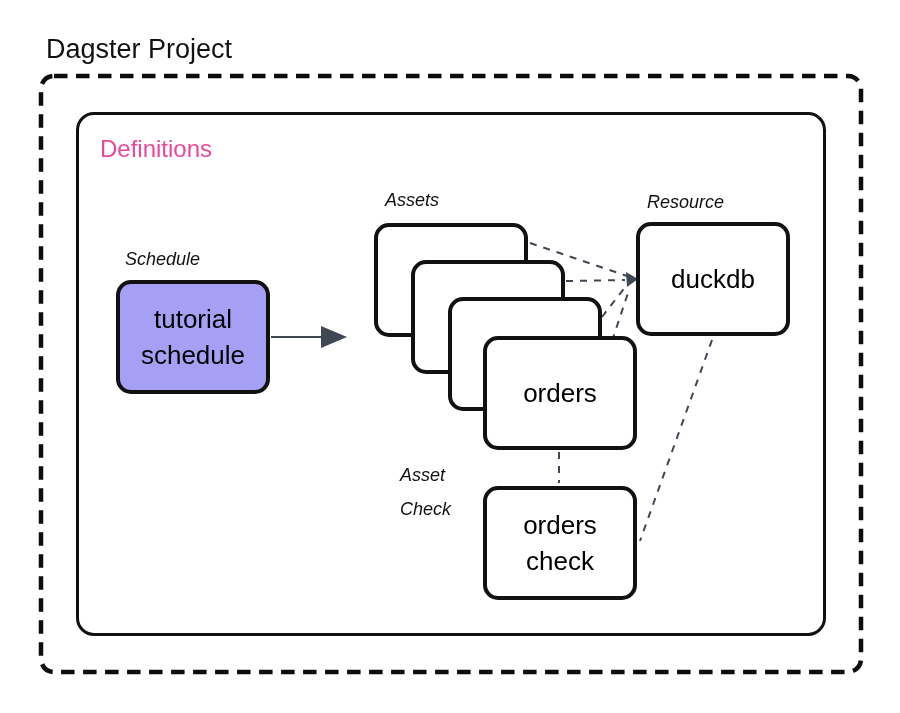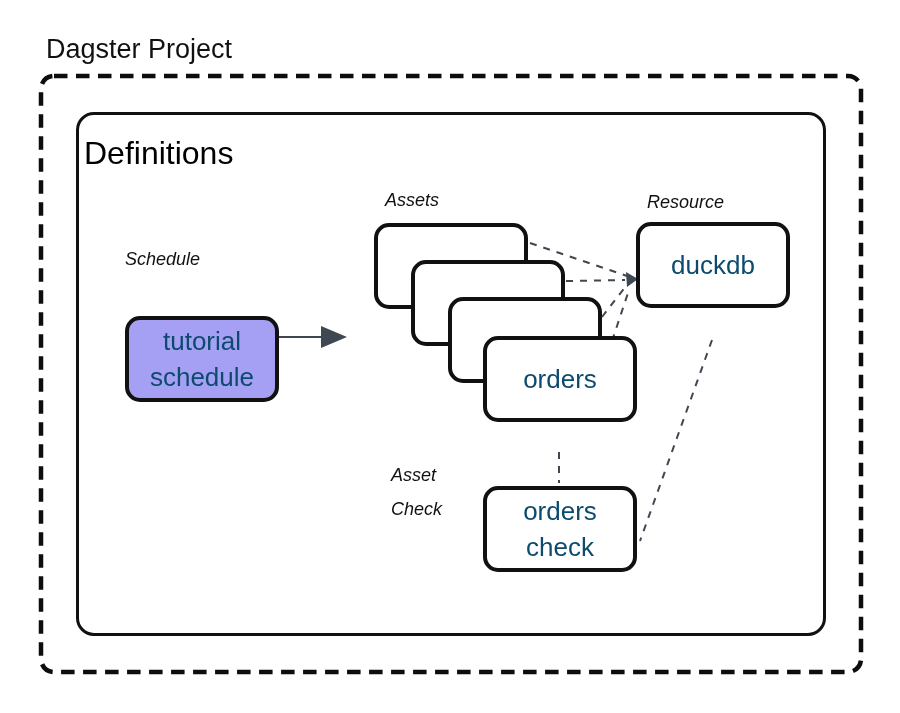--- a/index.html
+++ b/index.html
@@ -28,66 +28,66 @@
   .definitions-box {
     left: 76px; top: 112px;
     width: 750px; height: 524px;
     border: 3.5px solid #111111;
     border-radius: 18px;
     box-sizing: border-box;
     background: transparent;
     z-index: 2;
   }
   .definitions-label {
-    left: 84px; top: 135px;
-    font-size: 32px;
-    color: #000000;
+    left: 100px; top: 135px;
+    font-size: 24px;
+    color: #ec4899;
     z-index: 3;
   }
 
   .section-label {
     font-size: 18px;
     font-style: italic;
     font-weight: 500;
     color: #111111;
     z-index: 4;
     line-height: 34px;
   }
 
   .node {
-    width: 154px; height: 86px;
+    width: 154px; height: 114px;
     border: 4px solid #111111;
     border-radius: 15px;
     box-sizing: border-box;
     background: #ffffff;
     display: flex;
     align-items: center;
     justify-content: center;
     text-align: center;
     font-size: 26px;
     line-height: 36px;
-    color: #0c4a6e;
+    color: #000000;
     z-index: 4;
   }
   .node .line { display: block; }
 
-  .schedule-node { left: 125px; top: 280px; background: #a6a0f5; z-index: 4; margin-top: 36px; }
+  .schedule-node { left: 116px; top: 280px; background: #a6a0f5; z-index: 4; }
 
   .asset-stack-1 { left: 374px; top: 223px; z-index: 4; }
   .asset-stack-2 { left: 411px; top: 260px; z-index: 5; }
   .asset-stack-3 { left: 448px; top: 297px; z-index: 6; }
   .asset-front   { left: 483px; top: 336px; z-index: 7; }
 
   .duckdb-node { left: 636px; top: 222px; z-index: 4; }
   .orders-check-node { left: 483px; top: 486px; z-index: 4; }
 
   .label-schedule { left: 125px; top: 242px; }
   .label-assets { left: 385px; top: 183px; }
   .label-resource { left: 647px; top: 185px; }
-  .label-asset-check { left: 391px; top: 458px; }
+  .label-asset-check { left: 400px; top: 458px; }
 
   svg.overlay {
     position: absolute;
     left: 0; top: 0;
     z-index: 1;
     pointer-events: none;
   }
 </style>
 </head>
 <body>

